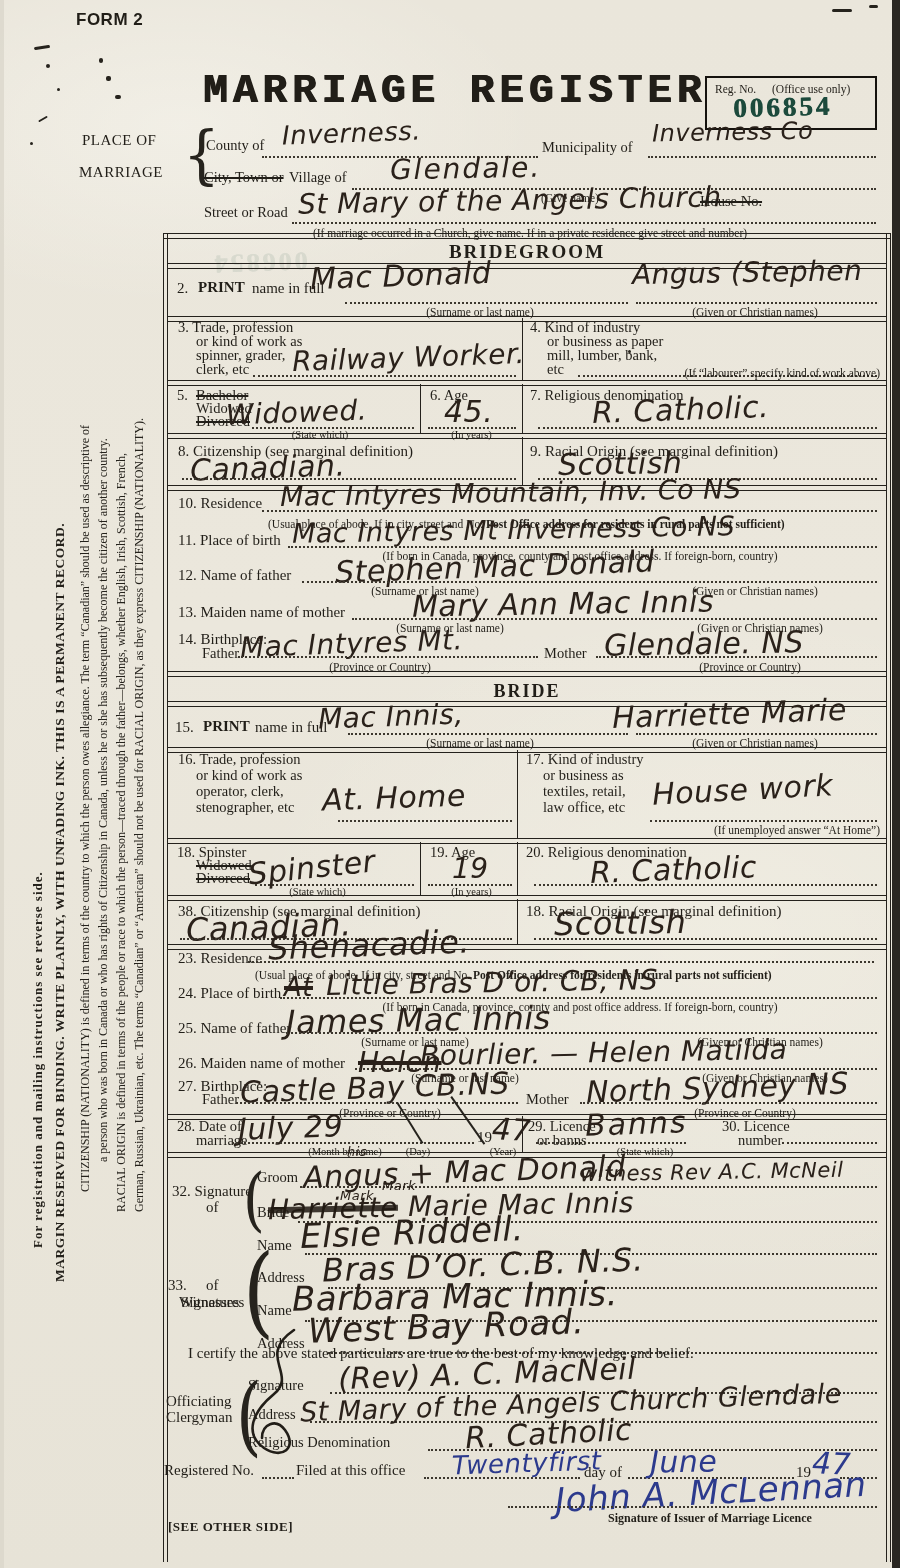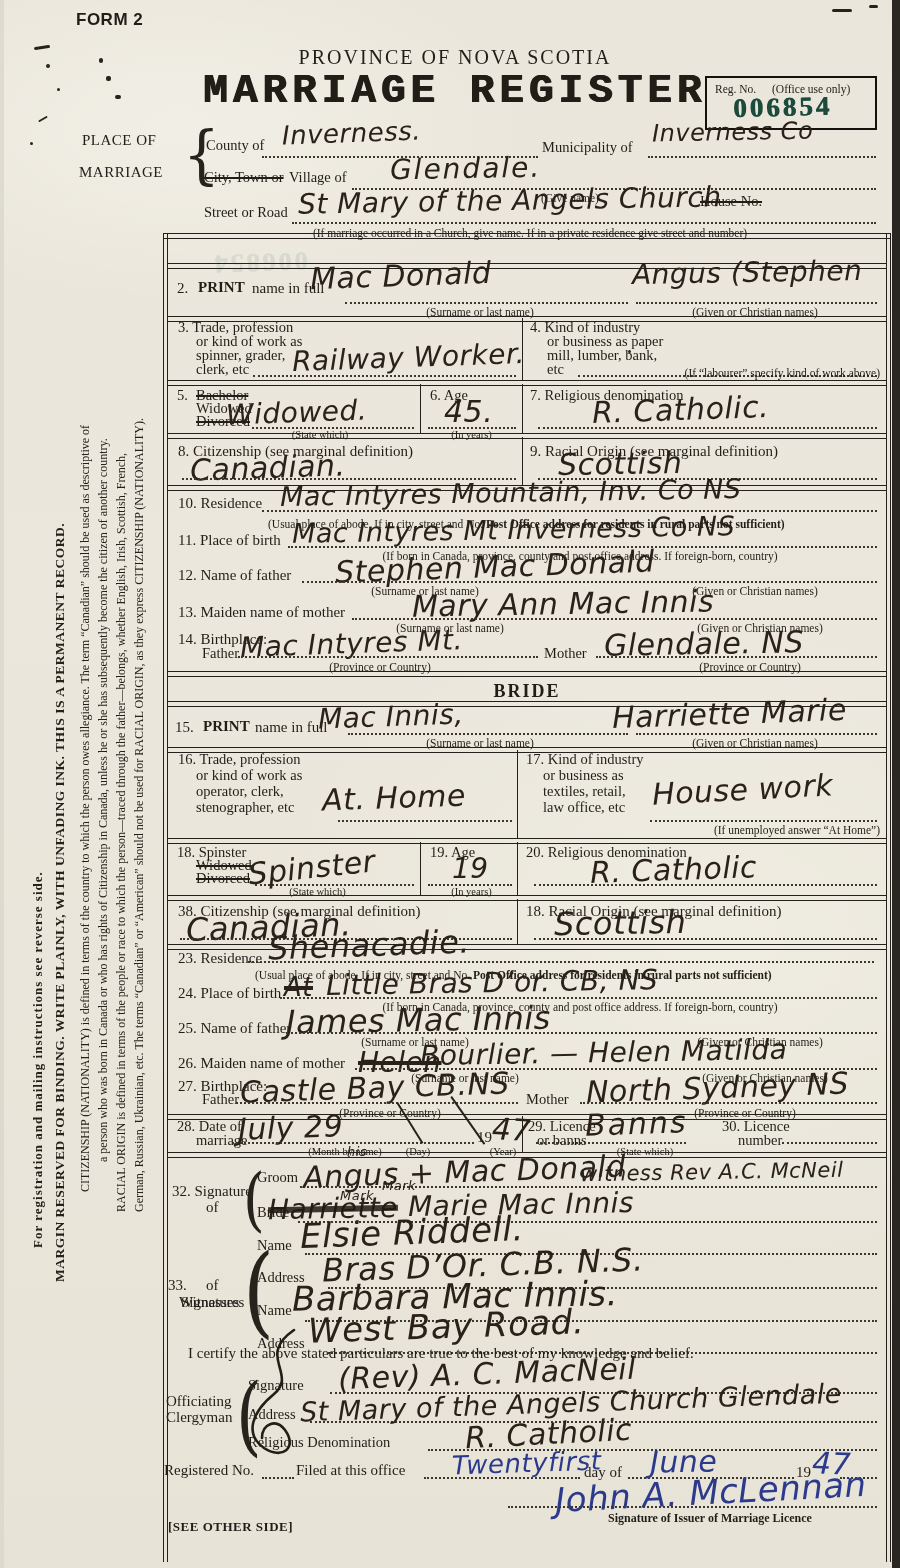--- a/index.html
+++ b/index.html
@@ -50,21 +50,20 @@
 
   <div class="abs ink" style="left:34px;top:46px;width:16px;height:3px;transform:rotate(-8deg);"></div>
   <div class="abs ink" style="left:46px;top:64px;width:4px;height:4px;"></div>
   <div class="abs ink" style="left:99px;top:58px;width:4px;height:5px;"></div>
   <div class="abs ink" style="left:106px;top:76px;width:5px;height:5px;"></div>
   <div class="abs ink" style="left:115px;top:95px;width:6px;height:4px;"></div>
   <div class="abs ink" style="left:57px;top:88px;width:3px;height:3px;"></div>
   <div class="abs ink" style="left:38px;top:118px;width:10px;height:2px;transform:rotate(-30deg);"></div>
   <div class="abs ink" style="left:30px;top:142px;width:3px;height:3px;"></div>
 
-  <div class="abs ctr" style="left:230px;top:46px;width:450px;font:20px 'Liberation Serif', serif;letter-spacing:2px;">PROVINCE OF NOVA SCOTIA</div>
   <div class="abs ctr title" style="left:190px;top:68px;width:530px;font-size:41px;font-family:Liberation Mono, monospace;">MARRIAGE REGISTER</div>
 
   <div class="abs" style="left:705px;top:76px;width:168px;height:50px;border:2.5px solid #15120e;">
     <span class="abs sm" style="left:8px;top:5px;">Reg. No.</span>
     <span class="abs sm" style="left:65px;top:5px;">(Office use only)</span>
     <span class="abs stamp" style="left:26px;top:14px;font-size:27px;transform:rotate(-1.5deg);">006854</span>
   </div>
 
   <div class="abs stamp" style="left:212px;top:247px;font-size:26px;opacity:.09;transform:rotate(178deg);">006854</div>
 
@@ -97,20 +96,21 @@
   <div class="abs rot mline" style="left:96px;top:1162px;font-size:12px;">a person who was born in Canada or who has rights of Citizenship in Canada, unless he or she has subsequently become the citizen of another country.</div>
   <div class="abs rot mline" style="left:114px;top:1212px;font-size:12px;">RACIAL ORIGIN is defined in terms of the people or race to which the person—traced through the father—belongs, whether English, Irish, Scottish, French,</div>
   <div class="abs rot mline" style="left:132px;top:1212px;font-size:12px;">German, Russian, Ukrainian, etc.  The terms “Canadian” or “American” should not be used for RACIAL ORIGIN, as they express CITIZENSHIP (NATIONALITY).</div>
 
   <div class="abs r2" style="left:163px;top:233px;width:727px;"></div>
   <div class="abs vl" style="left:163px;top:233px;height:1329px;"></div>
   <div class="abs vl" style="left:167px;top:233px;height:1329px;"></div>
   <div class="abs vl" style="left:886px;top:233px;height:1329px;"></div>
   <div class="abs vl" style="left:890px;top:233px;height:1329px;"></div>
 
+  <div class="abs ctr b" style="left:167px;top:241px;width:720px;font-size:19px;letter-spacing:2px;">BRIDEGROOM</div>
   <div class="abs r2" style="left:167px;top:263px;width:720px;"></div>
 
   <span class="abs lbl" style="left:177px;top:280px;">2.</span>
   <span class="abs lbl b" style="left:198px;top:279px;">PRINT</span>
   <span class="abs lbl" style="left:252px;top:280px;">name in full</span>
   <div class="abs hw" style="left:310px;top:258px;font-size:30px;transform:rotate(-2deg);">Mac Donald</div>
   <div class="abs hw" style="left:632px;top:256px;font-size:28px;transform:rotate(-1deg);">Angus   (Stephen</div>
   <div class="abs dot" style="left:345px;top:302px;width:283px;"></div>
   <div class="abs dot" style="left:636px;top:302px;width:241px;"></div>
   <div class="abs sm ctr" style="left:355px;top:306px;width:250px;">(Surname or last name)</div>

